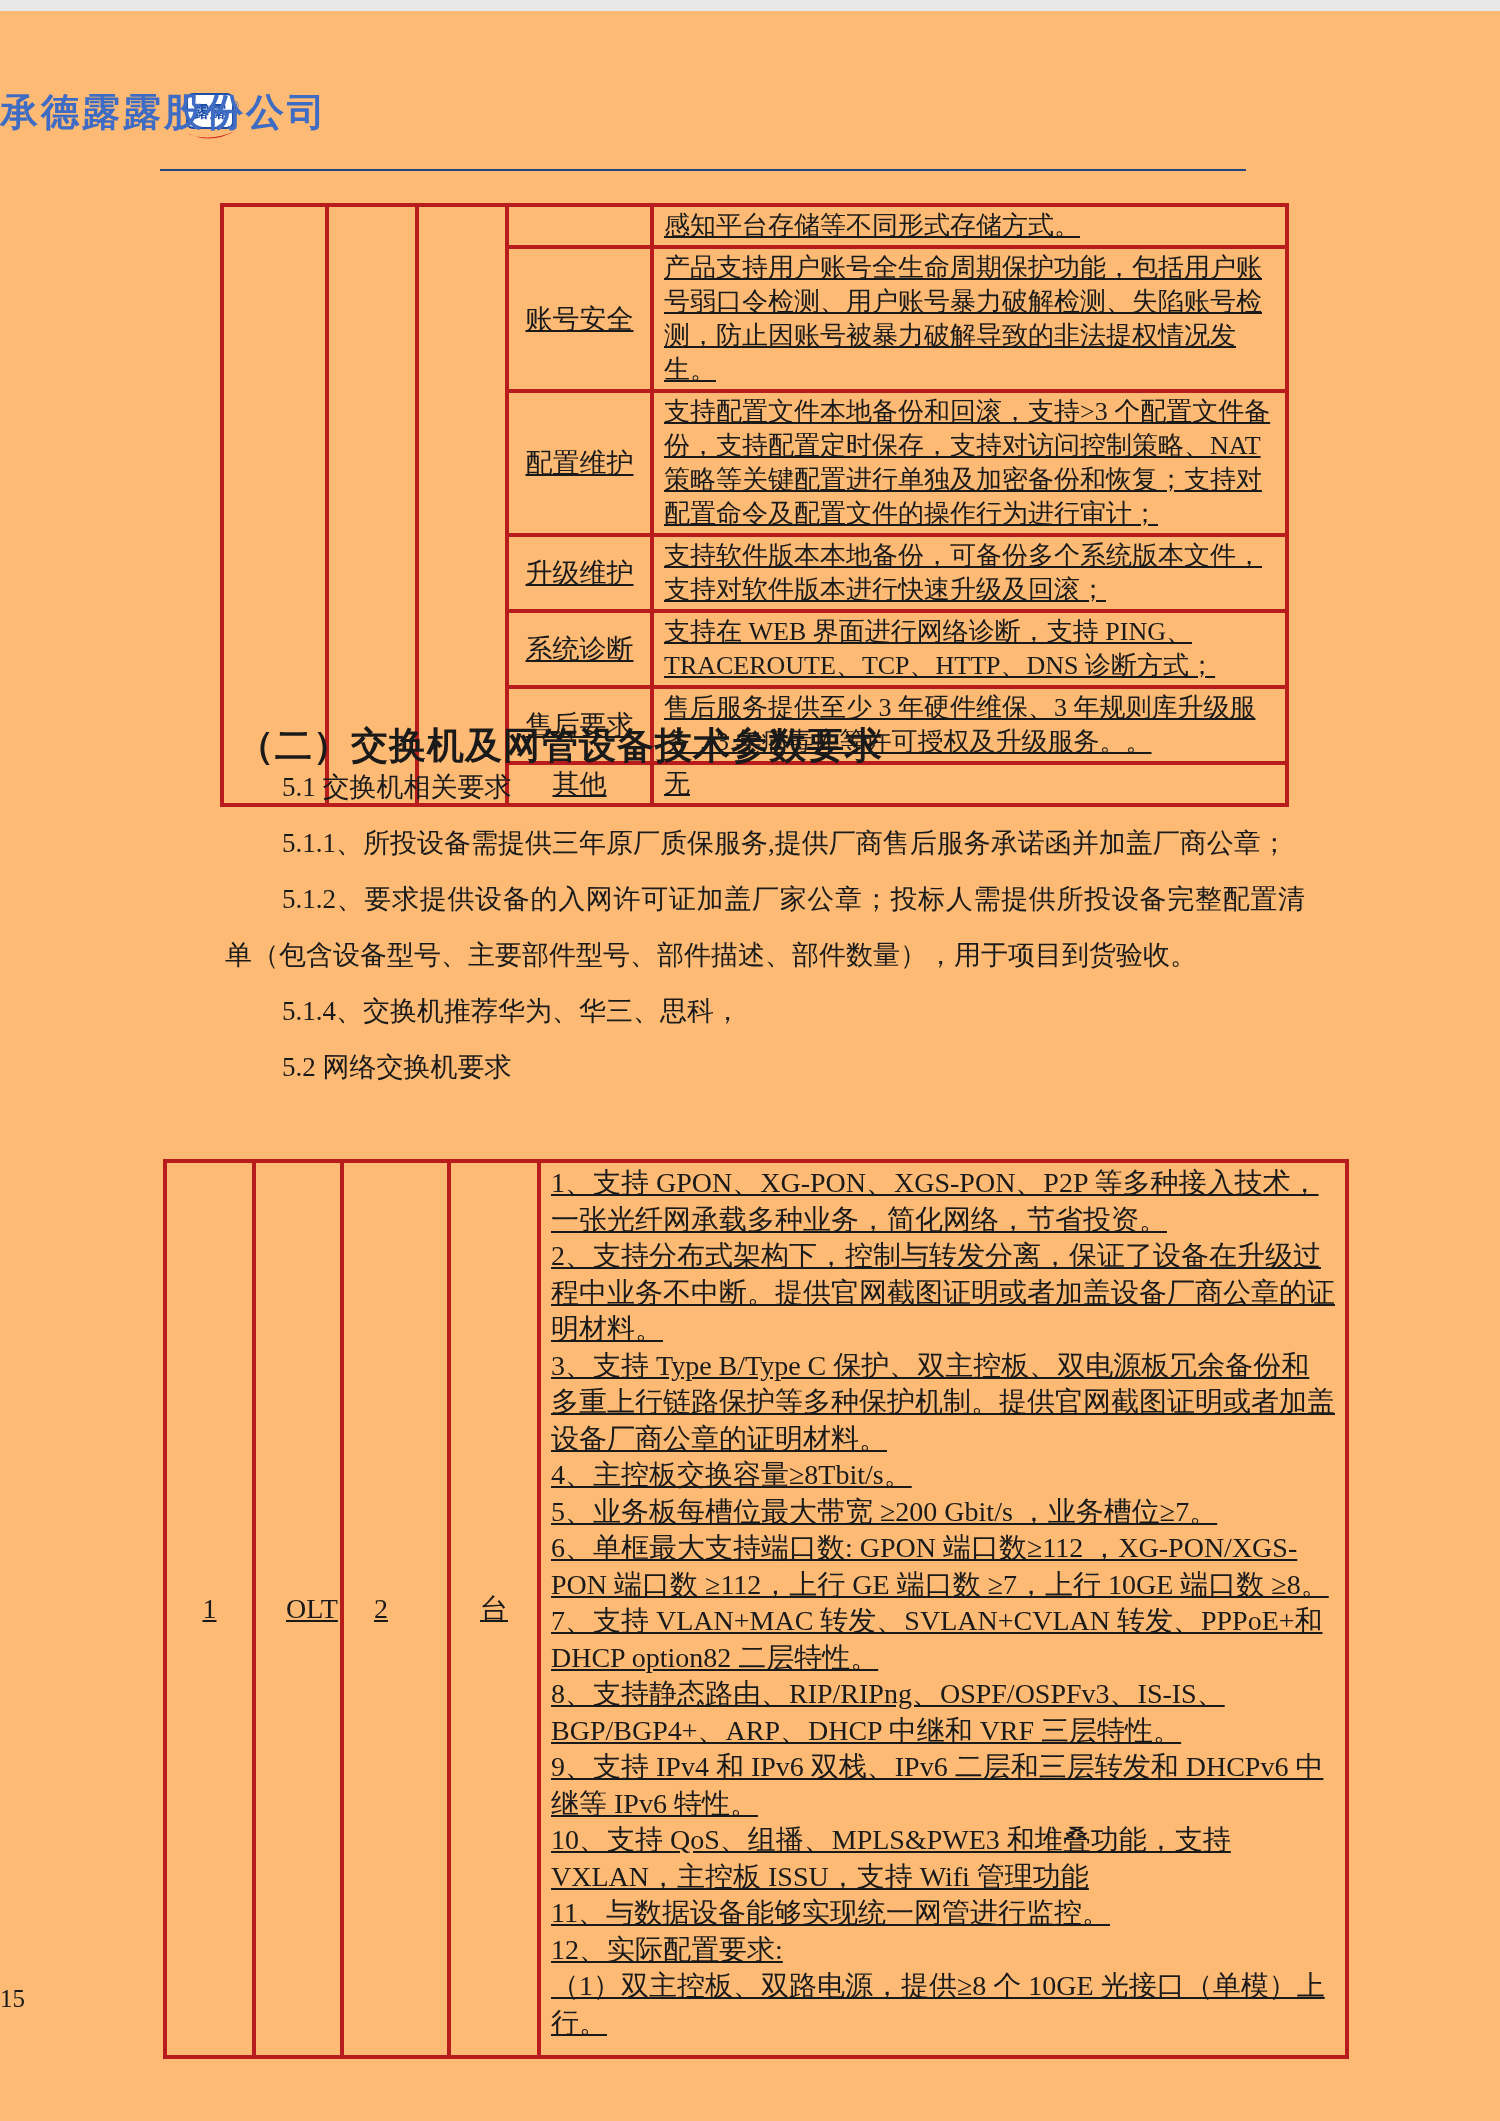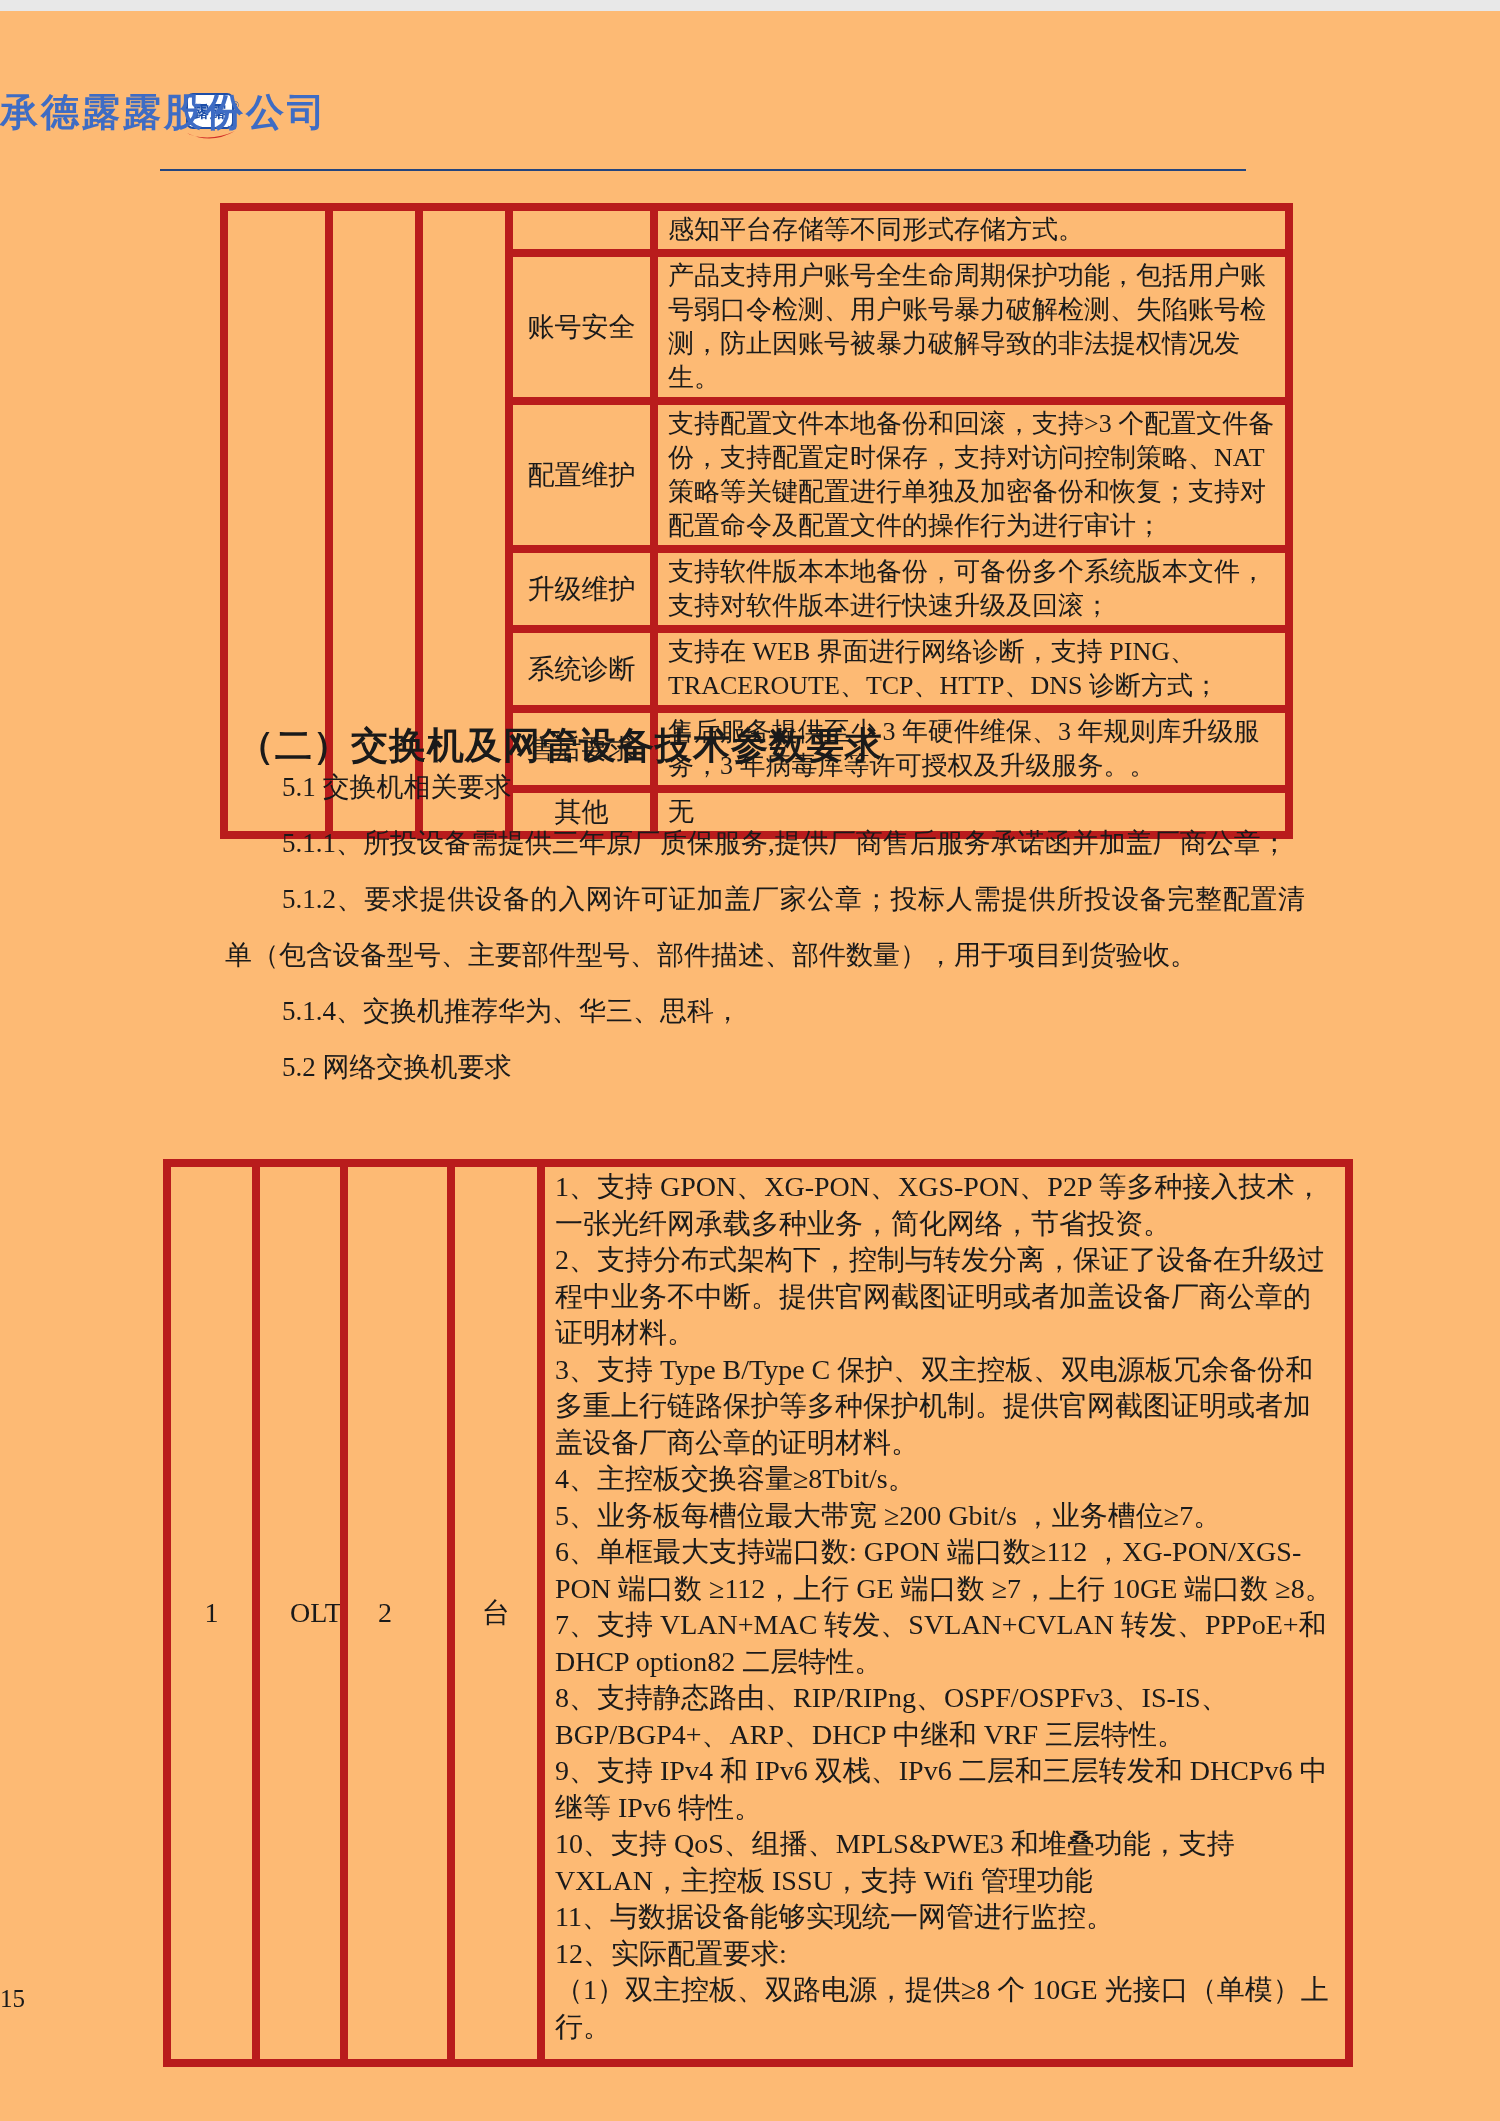--- a/index.html
+++ b/index.html
@@ -30,21 +30,21 @@
     text-align: left; font-size: 38px; font-weight: bold;
     color: #3e6cc4; letter-spacing: 3px;
   }
   .header-rule {
     position: absolute; left: 160px; top: 158px;
     width: 1086px; height: 2px; background: #24457e;
   }
 
   
   table { border-collapse: collapse; table-layout: fixed; }
-  td, th { border: 8px solid #b91c1c; overflow: hidden; }
+  td, th { border: 4px solid #b91c1c; overflow: hidden; text-decoration: underline; }
 
   
   .t1 { position: absolute; left: 220px; top: 192px; width: 1065px; }
   .t1 td { vertical-align: middle; }
   .t1 .label-cell { text-align: center; font-size: 27px; }
   .t1 .spec-cell { font-size: 26px; line-height: 34px; padding: 2px 8px 2px 10px; text-align: left; }
   .t1 .top-cell { vertical-align: top; }
 
   
   .section-heading {

